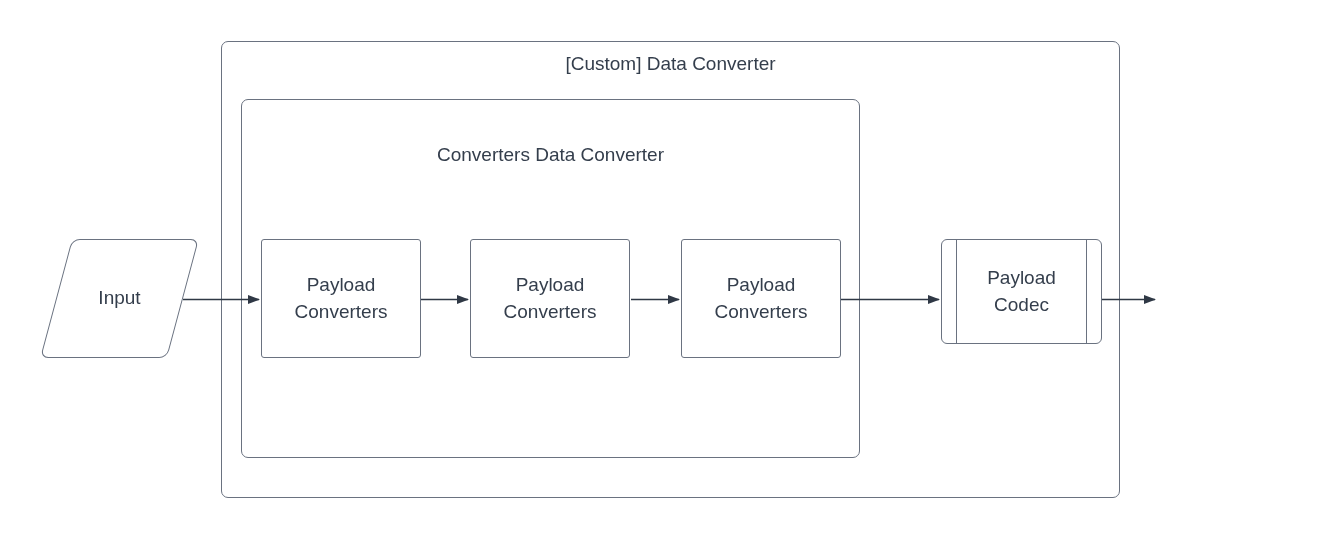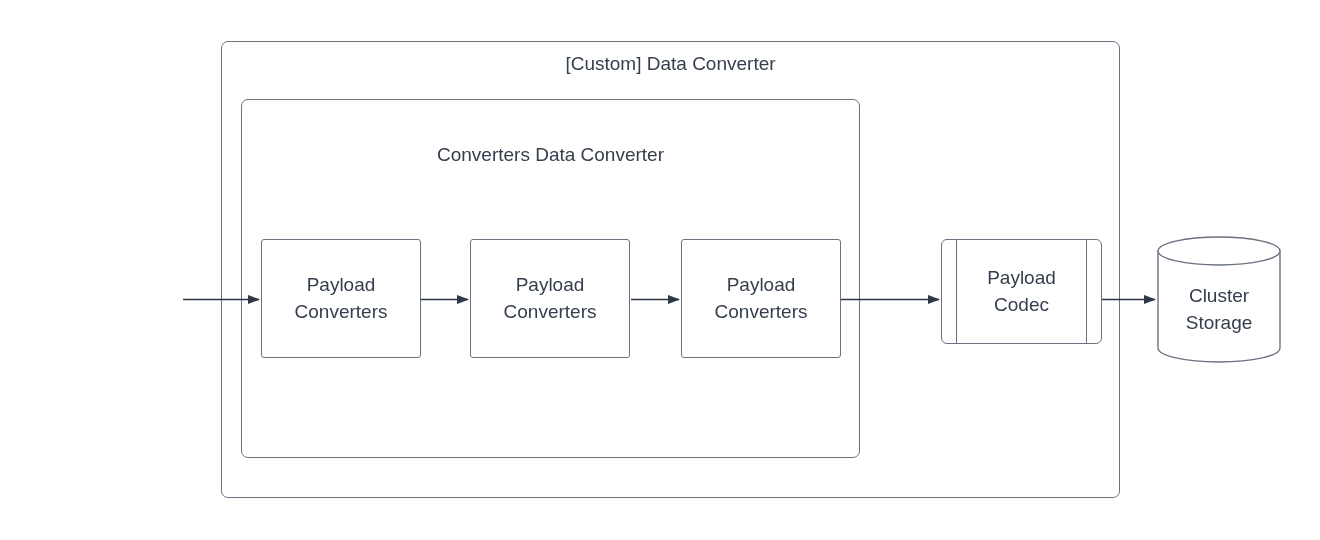--- a/index.html
+++ b/index.html
@@ -110,42 +110,39 @@
         <path class="arrowhead" d="M0,0 L12,4.5 L0,9 Z"></path>
       </marker>
     </defs>
     <line x1="183" y1="299.5" x2="259" y2="299.5" marker-end="url(#ah)"></line>
     <line x1="421" y1="299.5" x2="468" y2="299.5" marker-end="url(#ah)"></line>
     <line x1="631" y1="299.5" x2="679" y2="299.5" marker-end="url(#ah)"></line>
     <line x1="841" y1="299.5" x2="939" y2="299.5" marker-end="url(#ah)"></line>
     <line x1="1102" y1="299.5" x2="1155" y2="299.5" marker-end="url(#ah)"></line>
   </svg>
 
+  <div class="node" style="left:40px;top:239px;width:159px;height:119px;">
+    <div class="para-shape"></div>
+    <div class="para-label">
+      <span class="node-label">Input</span>
+    </div>
+  </div>
 
   <div class="node rect-node" style="left:261px;top:239px;width:160px;height:119px;">
     <span class="node-label wrap-110">Payload Converters</span>
   </div>
 
   <div class="node rect-node" style="left:470px;top:239px;width:160px;height:119px;">
     <span class="node-label wrap-110">Payload Converters</span>
   </div>
 
   <div class="node rect-node" style="left:681px;top:239px;width:160px;height:119px;">
     <span class="node-label wrap-110">Payload Converters</span>
   </div>
 
   <div class="node rect-node" style="left:941px;top:239px;width:161px;height:105px;border-radius:6px;">
     <span class="codec-bar left"></span>
     <span class="codec-bar right"></span>
     <span class="node-label wrap-100">Payload Codec</span>
   </div>
 
-  <div class="node" style="left:1157px;top:236px;width:124px;height:127px;">
-    <svg class="cyl-svg" width="124" height="127" viewBox="0 0 124 127">
-      <path d="M1,15 L1,112 A61,14 0 0 0 123,112 L123,15"></path>
-      <ellipse cx="62" cy="15" rx="61" ry="14"></ellipse>
-    </svg>
-    <div class="cyl-label-wrap">
-      <span class="node-label wrap-90">Cluster Storage</span>
-    </div>
-  </div>
 
 </div>
 
 </body></html>

